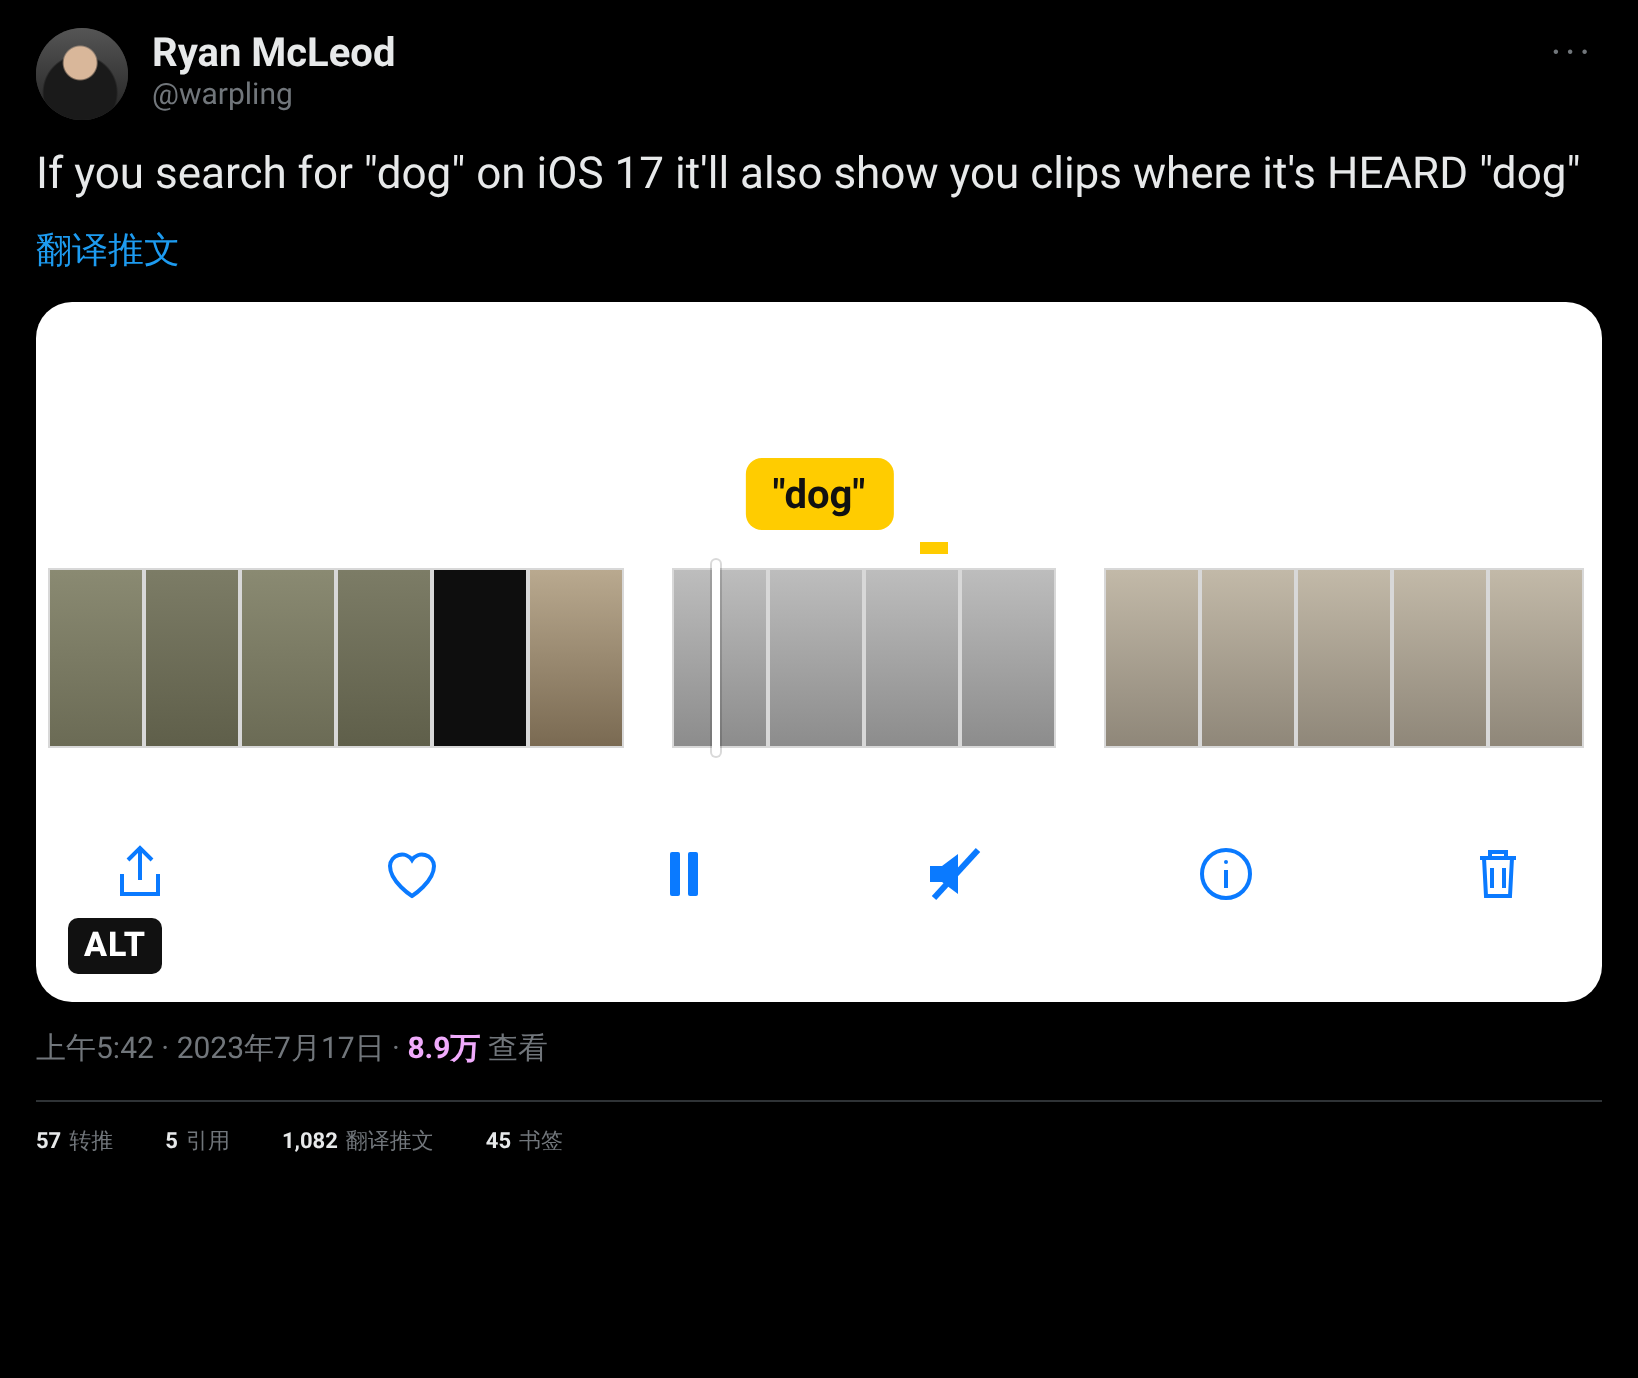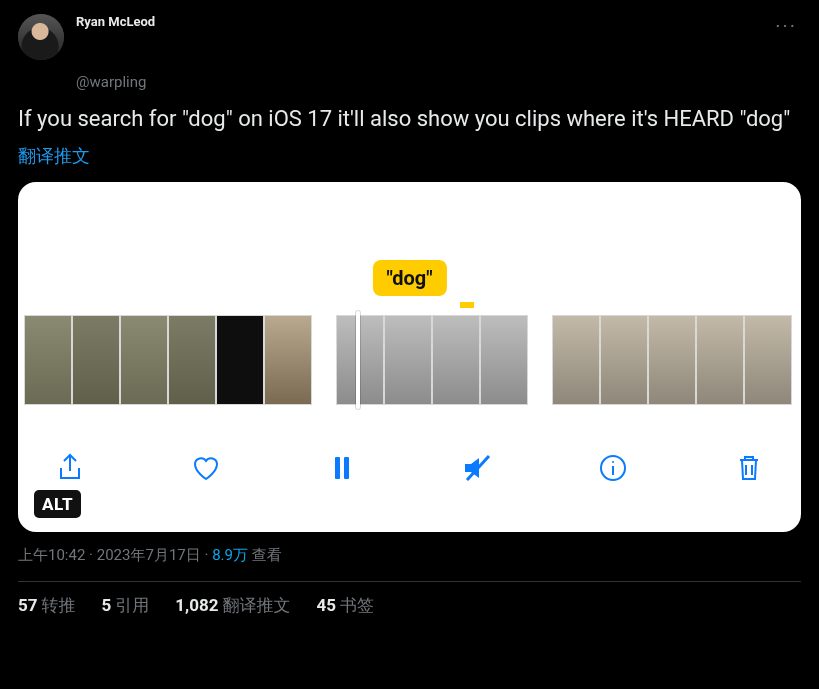--- a/index.html
+++ b/index.html
@@ -20,22 +20,22 @@
     flex: 0 0 46px; margin-right: 12px; position: relative; overflow: hidden;
   }
   .avatar::before {
     content:""; position:absolute; inset:0;
     background:
       radial-gradient(circle at 48% 38%, #d9b79a 0 8px, transparent 9px),
       radial-gradient(circle at 48% 70%, #1a1a1a 0 18px, transparent 19px),
       linear-gradient(#555,#222);
   }
   .names { flex: 1; }
-  .display-name { font-weight: 700; font-size: 13px; color:#e7e9ea; }
-  .handle { font-size: 15px; color:#71767b;margin-top:44px; }
+  .display-name { font-weight: 700; font-size: 20px; color:#e7e9ea; }
+  .handle { font-size: 15px; color:#71767b; }
   .more { color:#71767b; font-size: 20px; letter-spacing:2px; padding:0 4px; cursor:pointer; }
   .body-text { font-size: 22px; line-height: 1.3; margin-top: 14px; color:#e7e9ea; }
   .translate-link { color:#1d9bf0; font-size: 18px; margin-top: 10px; display:inline-block; cursor:pointer; }
   
   .card {
     margin-top: 14px; width: 100%; height: 350px;
     background:#fff; border-radius: 18px; position: relative; overflow:hidden;
   }
   .dog-flag {
     position:absolute; left:50%; transform:translateX(-50%); top:78px;
@@ -75,23 +75,23 @@
   .tbtn.trash svg { stroke:#0a7aff; }
   
   .alt-badge {
     position:absolute; left:16px; bottom:14px;
     background:#111; color:#fff; font-weight:800; font-size:17px;
     padding:4px 8px; border-radius:5px; letter-spacing:.5px;
   }
   
   .meta { margin-top:14px; font-size:15px; color:#71767b; }
   .meta .sep::before { content:" · "; }
-  .meta .views-count { color:#0ea5e9; font-weight:400; }
+  .meta .views-count { color:#f0abfc; font-weight:700; }
   .divider { border:none; border-top:1px solid #2f3336; margin:16px 0 12px; }
-  .stats { display:flex; gap:26px; font-size:17px; color:#71767b; }
+  .stats { display:flex; gap:26px; font-size:11px; color:#71767b; }
   .stats .num { color:#e7e9ea; font-weight:700; margin-right:4px; }
   .stat { cursor:pointer; }
 </style>
 </head>
 <body>
 
 <div class="tweet">
   <div class="header">
     <div class="avatar"></div>
     <div class="names">
@@ -167,21 +167,21 @@
         <svg viewBox="0 0 32 32">
             <path d="M7 8h18M12 8V5h8v3M9 8l1 19h12l1-19M13 13v10M19 13v10"></path>
           </svg>
       </div>
     </div>
 
     <div class="alt-badge">ALT</div>
   </div>
 
   <div class="meta">
-    <span>上午10:42</span><span class="sep"></span><span>2023年7月17日</span><span class="sep"></span><span class="views-count">8.9万</span> <span>查看</span>
+    <span>上午5:42</span><span class="sep"></span><span>2023年7月17日</span><span class="sep"></span><span class="views-count">8.9万</span> <span>查看</span>
   </div>
 
   <hr class="divider">
 
   <div class="stats">
     <span class="stat"><span class="num">57</span><span>转推</span></span>
     <span class="stat"><span class="num">5</span><span>引用</span></span>
     <span class="stat"><span class="num">1,082</span><span>翻译推文</span></span>
     <span class="stat"><span class="num">45</span><span>书签</span></span>
   </div>

